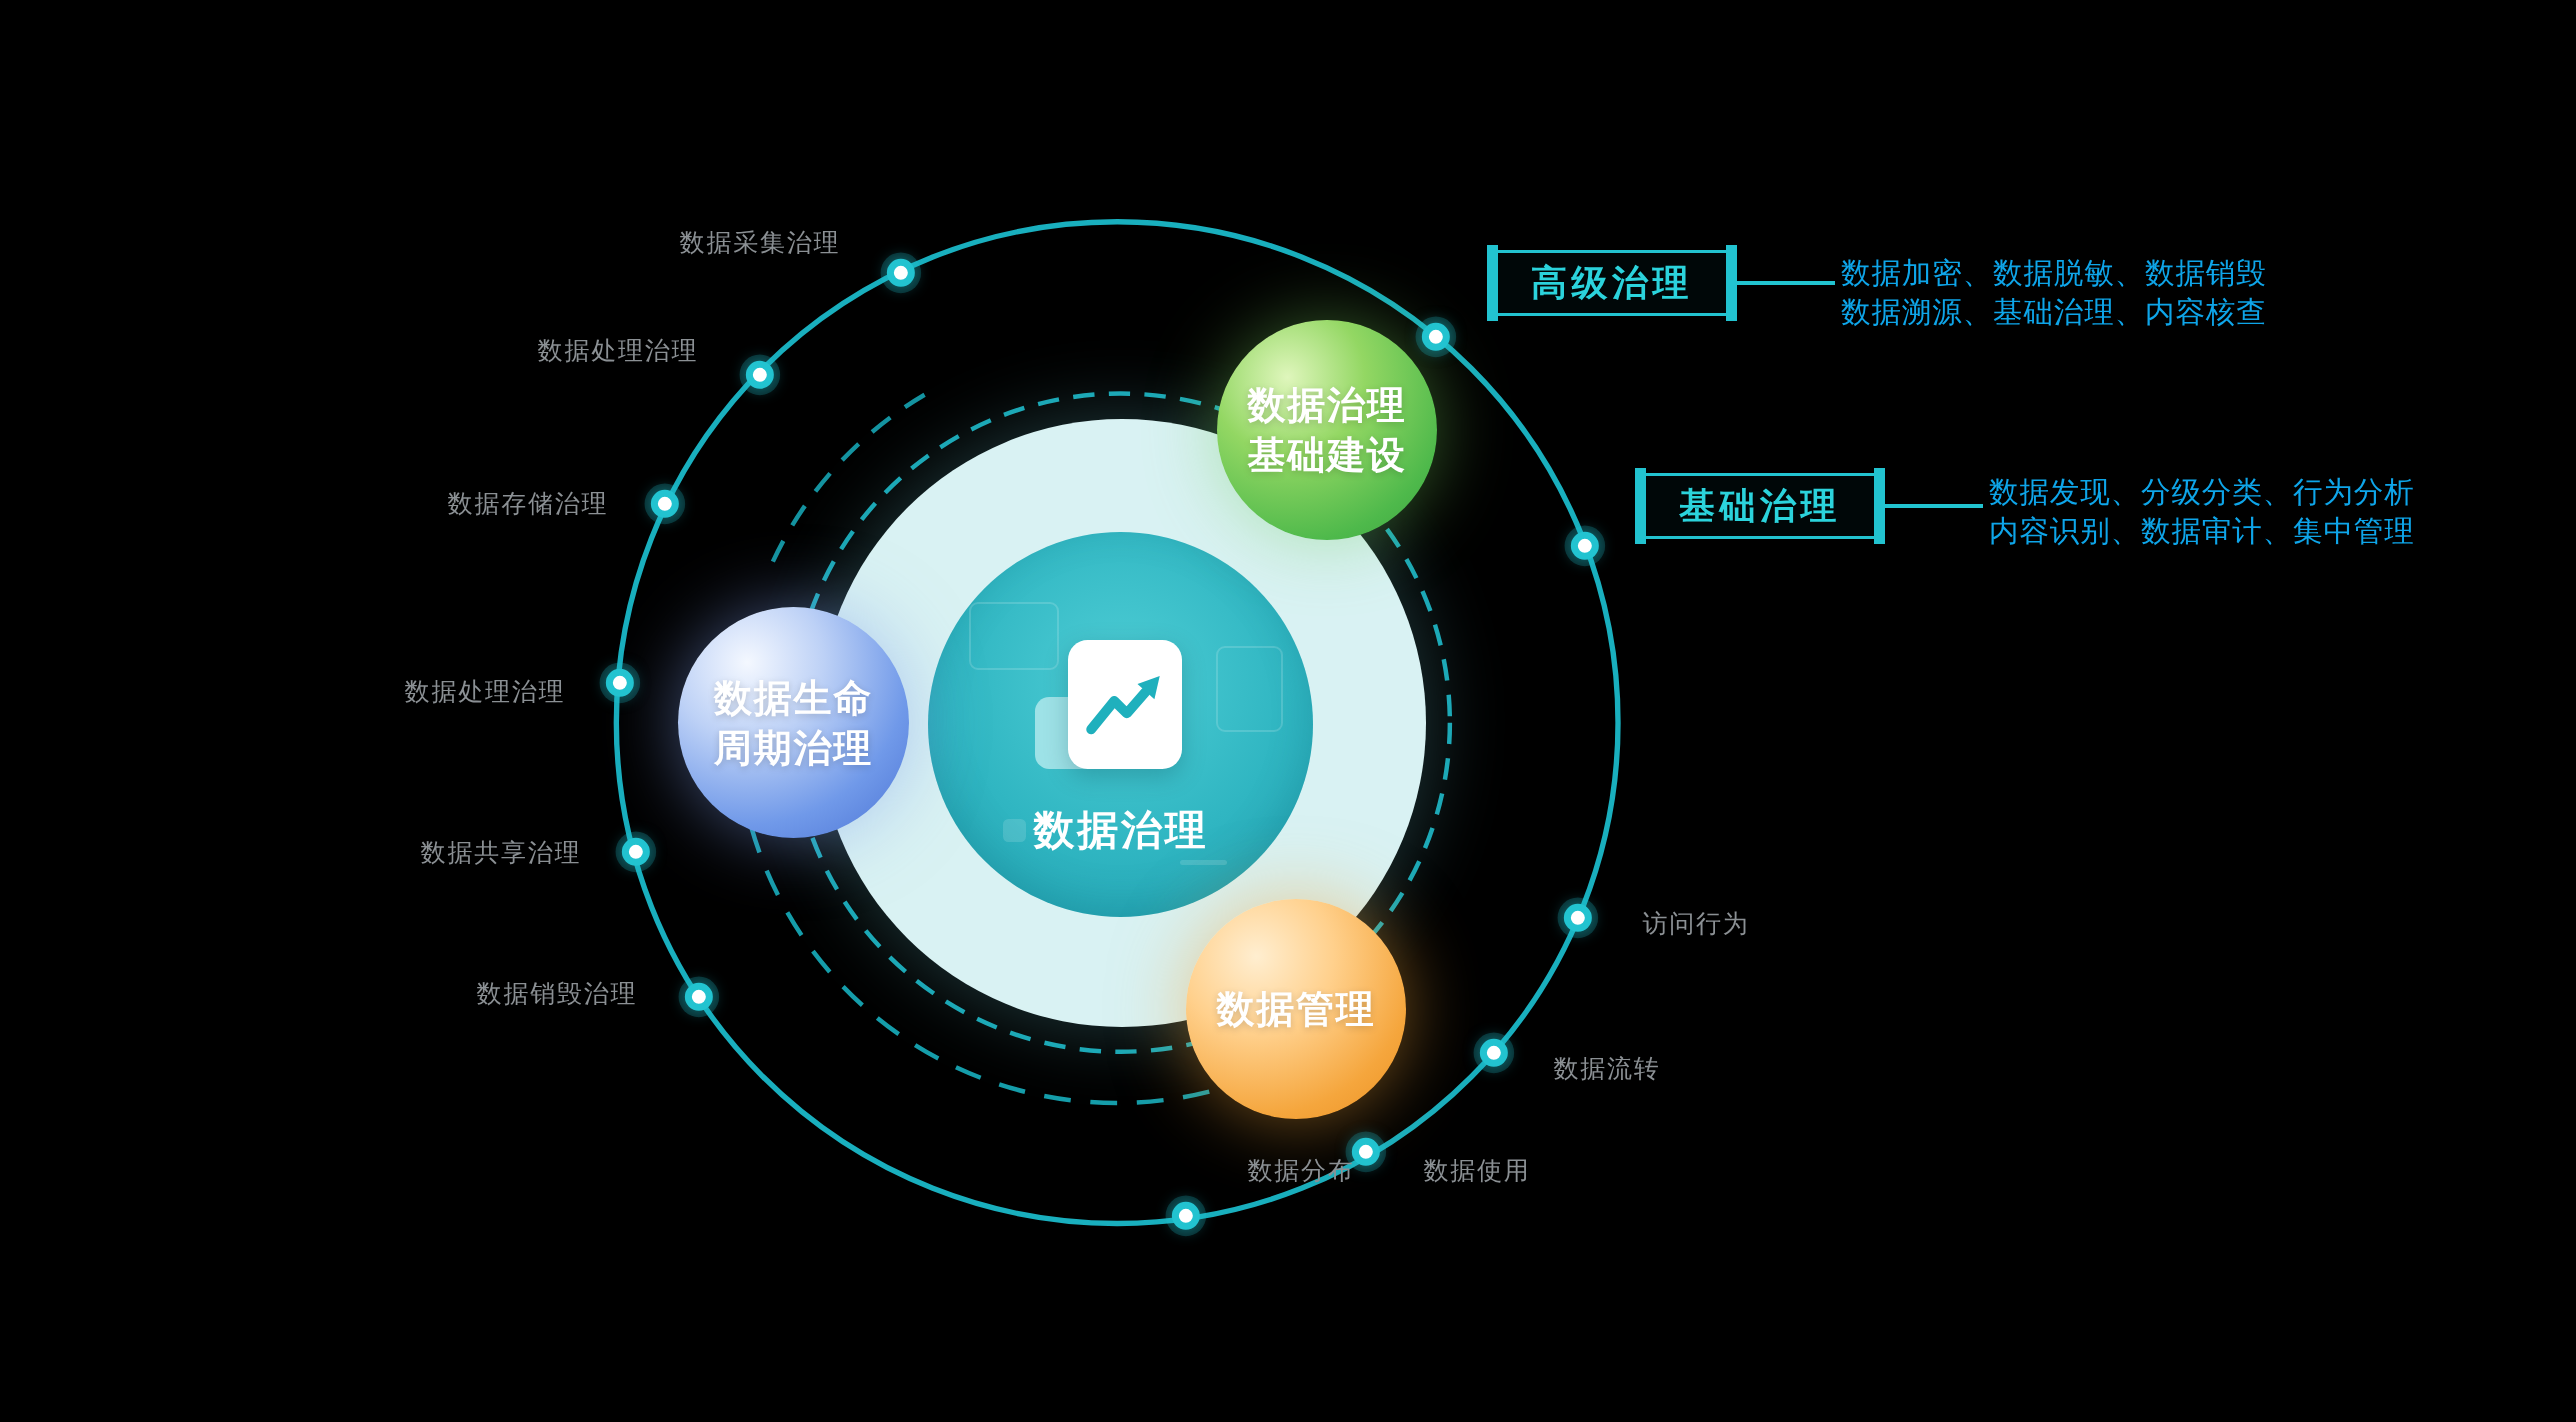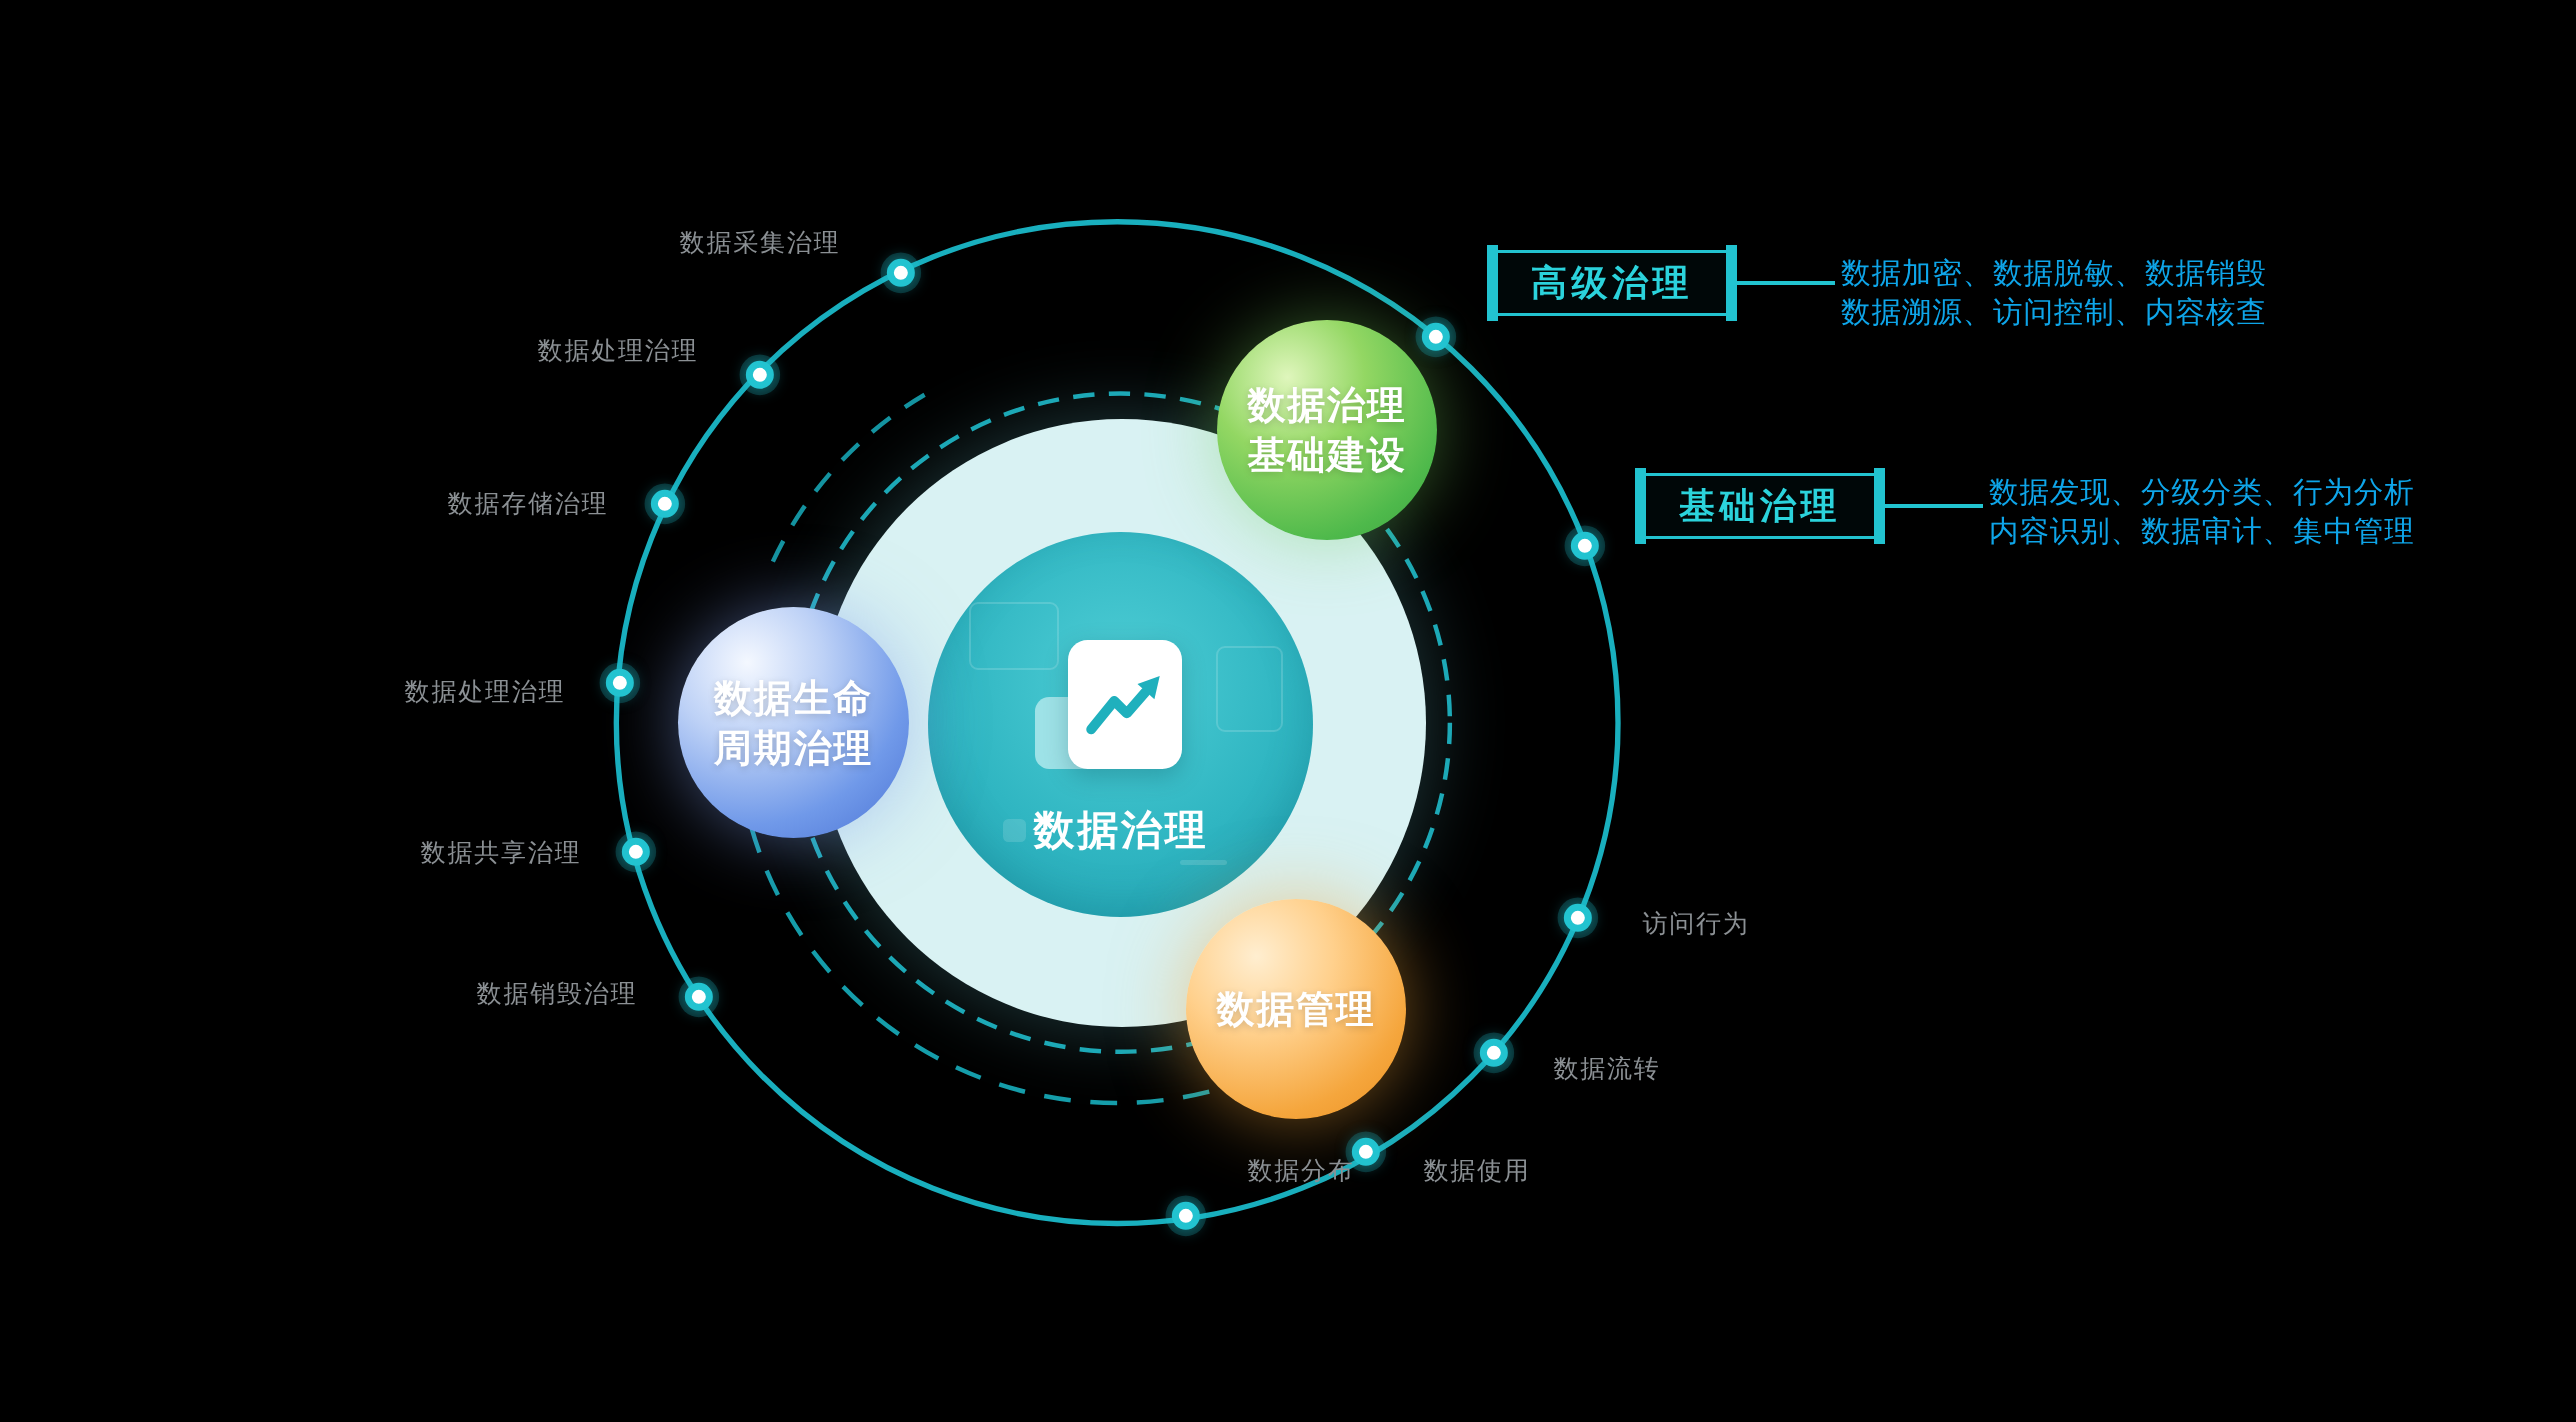--- a/index.html
+++ b/index.html
@@ -123,21 +123,21 @@
   <div class="ring-label" style="left:1477px;top:1170px;">数据使用</div>
   <div class="ring-label" style="left:1607px;top:1068px;">数据流转</div>
   <div class="ring-label" style="left:1696px;top:923px;">访问行为</div>
 
   <div class="callout-box" style="left:1492px;top:250px;">
     <span class="callout-title">高级治理</span>
   </div>
   <div class="callout-line" style="left:1737px;top:281px;width:98px;"></div>
   <div class="callout-desc" style="left:1841px;top:253px;">
     <div>数据加密、数据脱敏、数据销毁</div>
-    <div>数据溯源、访问控制、内容核查</div>
+    <div>数据溯源、基础治理、内容核查</div>
   </div>
 
   <div class="callout-box" style="left:1640px;top:473px;">
     <span class="callout-title">基础治理</span>
   </div>
   <div class="callout-line" style="left:1885px;top:504px;width:98px;"></div>
   <div class="callout-desc" style="left:1989px;top:472px;">
     <div>数据发现、分级分类、行为分析</div>
     <div>内容识别、数据审计、集中管理</div>
   </div>

